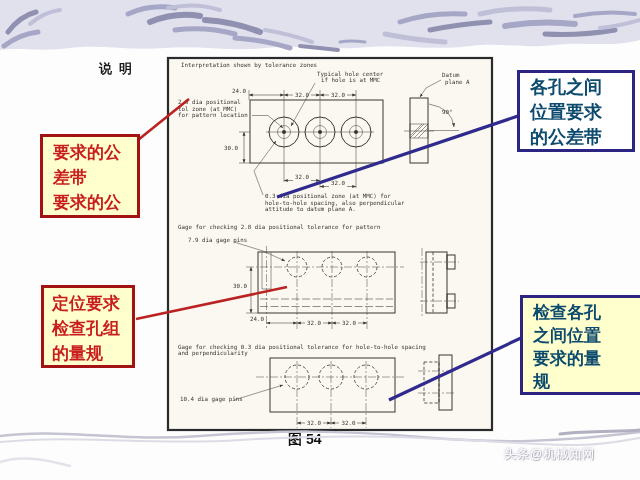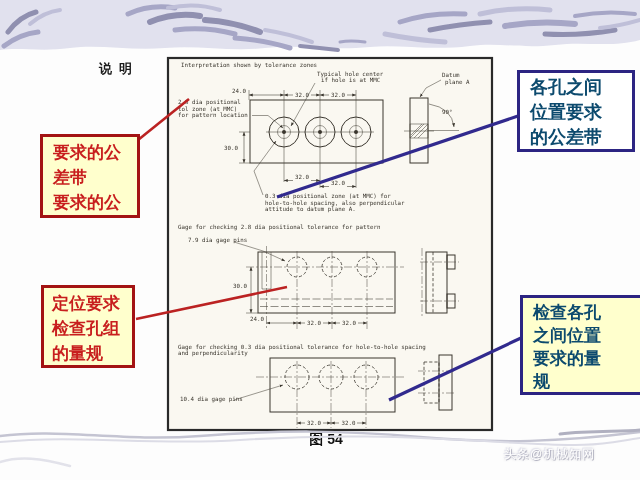--- a/index.html
+++ b/index.html
@@ -22,21 +22,21 @@
   .red-line{stroke:#bb2222;stroke-width:2.6;}
   .navy-line{stroke:#312a8e;stroke-width:3.2;}
   .callout{position:absolute;box-sizing:border-box;font-weight:bold;line-height:25px;}
   .callout .cline{white-space:nowrap;}
   .co-red{background:#ffffcd;border:3px solid #a31313;color:#c81e1e;font-size:17px;}
   .co-navy{border:3px solid #2c2482;color:#0c4a6e;}
   .co-lt{left:40px;top:134px;width:100px;height:84px;padding:3px 0 0 10px;}
   .co-lb{left:41px;top:285px;width:94px;height:83px;padding:3px 0 0 8px;}
   .co-rt{left:517px;top:70px;width:118px;height:82px;background:#ffffff;font-size:18px;padding:2px 0 0 10px;}
   .co-rb{left:520px;top:295px;width:139px;height:100px;background:#ffffcd;font-size:17px;line-height:23px;padding:3px 0 0 10px;}
-  .caption{position:absolute;left:288px;top:431px;width:76px;text-align:center;
+  .caption{position:absolute;left:288px;top:431px;width:76px;text-align:left;
            font-size:14px;font-weight:bold;color:#111;}
   .watermark{position:absolute;left:504px;top:446px;font-size:12px;font-weight:normal;color:#ffffff;
              letter-spacing:1px;
              text-shadow:1px 1px 0 #b4b4c2,-1px -1px 0 #e4e4ee,0 0 3px #9a9aa8;}
 </style>
 </head>
 <body>
 
 <div class="slide">
 

